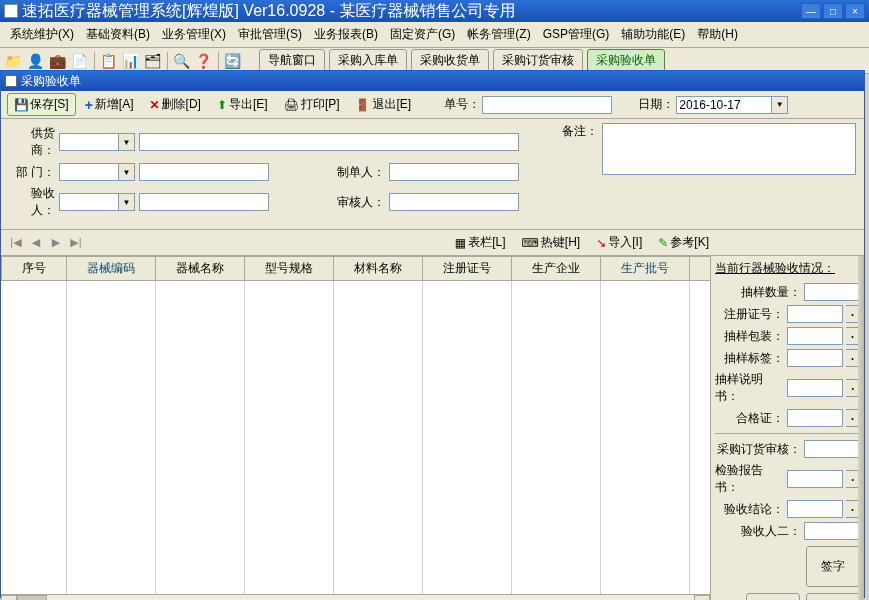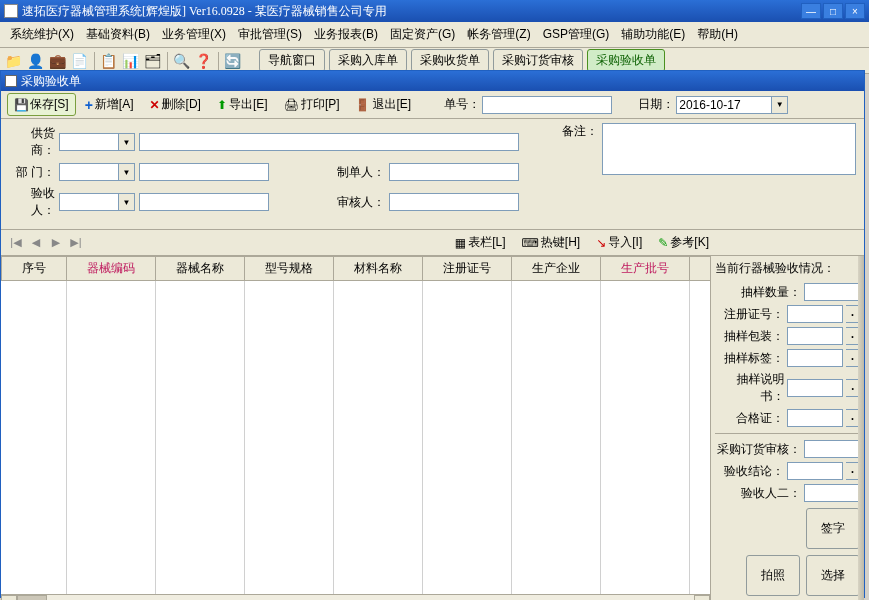--- a/index.html
+++ b/index.html
@@ -1,20 +1,20 @@
 <!DOCTYPE html>
 <html><head>
 <meta charset="utf-8">
 <style>
 * { box-sizing: border-box; margin: 0; padding: 0; }
 body { font-family: "Microsoft YaHei", SimSun, sans-serif; font-size: 12px; background: #d4d0c8; overflow: hidden; width: 869px; height: 600px; }
 
 .titlebar { height: 22px; background: linear-gradient(to bottom, #2b6fd6, #1a4fb0); color: #fff; display: flex; align-items: center; padding: 0 4px; }
 .titlebar-icon { width: 14px; height: 14px; background: #fff; border: 1px solid #888; margin-right: 4px; }
-.titlebar-text { flex: 1; font-size: 12px; font-family: Liberation Serif, serif; }
+.titlebar-text { flex: 1; font-size: 16px; }
 .titlebar-btns { display: flex; gap: 2px; }
 .titlebar-btn { width: 20px; height: 16px; background: #3a7fe0; border: 1px solid #2060c0; color: #fff; font-size: 10px; display: flex; align-items: center; justify-content: center; cursor: pointer; }
 
 .menubar { height: 26px; background: #ece9d8; border-bottom: 1px solid #aca899; display: flex; align-items: center; padding: 0 4px; }
 .menu-item { padding: 2px 6px; cursor: pointer; }
 
 .toolbar { height: 26px; background: #ece9d8; border-bottom: 1px solid #aca899; display: flex; align-items: center; padding: 0 4px; gap: 2px; }
 .tb-icon { width: 20px; height: 20px; display: inline-flex; align-items: center; justify-content: center; cursor: pointer; font-size: 14px; }
 .tb-sep { width: 1px; height: 18px; background: #aca899; margin: 0 2px; }
 .nav-btn { padding: 2px 8px; background: #ece9d8; border: 1px solid #919b9c; border-radius: 3px; cursor: pointer; font-size: 12px; }
@@ -46,31 +46,31 @@
 .remark-box { position: absolute; right: 8px; top: 4px; display: flex; }
 .remark-ta { width: 254px; height: 52px; border: 1px solid #7f9db9; background: #fff; resize: none; font-size: 12px; }
 
 .mid-bar { height: 26px; background: #ece9d8; border-bottom: 1px solid #aca899; display: flex; align-items: center; padding: 0 6px; gap: 2px; }
 .nav-arrow { width: 18px; height: 18px; color: #888; display: flex; align-items: center; justify-content: center; cursor: pointer; font-size: 11px; }
 
 .main-area { display: flex; height: calc(100% - 20px - 28px - 70px - 26px - 28px); }
 .grid-wrap { flex: 1; background: #fff; overflow: hidden; position: relative; }
 .grid { border-collapse: collapse; width: 100%; }
 .grid th { background: #ece9d8; border: 1px solid #aca899; padding: 3px 20px; font-weight: normal; font-size: 12px; height: 22px; white-space: nowrap; }
-.grid th.blue { color: #be185d; }
+.grid th.blue { color: #0c4a6e; }
 .grid td { border-right: 1px solid #d0d0d0; height: 320px; }
 .grid-scroll-h { position: absolute; bottom: 0; left: 0; right: 0; height: 16px; background: #ece9d8; border-top: 1px solid #aca899; display: flex; }
 .scroll-btn { width: 16px; height: 16px; background: #ece9d8; border: 1px solid #aca899; display: flex; align-items: center; justify-content: center; font-size: 8px; cursor: pointer; }
 .scroll-track { flex: 1; background: #f0ede0; }
 .scroll-thumb { width: 30px; height: 14px; background: #ccc7b8; border: 1px solid #aca899; }
 
 .side-panel { width: 154px; background: #ece9d8; border-left: 1px solid #aca899; padding: 4px; position: relative; }
-.side-title { font-size: 12px; margin-bottom: 6px; }
+.side-title { font-size: 12px; margin-bottom: 6px; text-decoration: underline; }
 .side-row { display: flex; align-items: center; justify-content: flex-end; margin-bottom: 4px; gap: 3px; }
-.side-lbl { font-size: 12px; text-align: right; }
+.side-lbl { font-size: 12px; text-align: left; }
 .side-inp { width: 56px; height: 18px; border: 1px solid #7f9db9; background: #fff; font-size: 12px; }
 .side-dd { width: 14px; height: 18px; border: 1px solid #7f9db9; border-left: none; background: #ece9d8; display: flex; align-items: center; justify-content: center; font-size: 7px; cursor: pointer; }
 .side-sep { height: 1px; background: #aca899; margin: 6px 0; }
 .side-btn-row { display: flex; gap: 6px; justify-content: flex-end; margin-top: 6px; }
 .side-btn { padding: 11px 14px; background: #ece9d8; border: 1px solid #919b9c; border-radius: 3px; cursor: pointer; font-size: 12px; }
 .vbar { position: absolute; right: 0; top: 0; bottom: 0; width: 6px; background: linear-gradient(to right,#d8d4c4,#bcb8a8); }
 </style>
 </head>
 <body>
 
@@ -299,20 +299,25 @@
             <span class="side-dd">•</span>
           </div>
         </div>
       <div class="side-sep"></div>
       <div id="side-rows2">
           <div class="side-row">
             <span class="side-lbl">采购订货审核：</span>
             <input class="side-inp" style="">
           </div>
           <div class="side-row">
+            <span class="side-lbl">检验报告书：</span>
+            <input class="side-inp" style="">
+            <span class="side-dd">•</span>
+          </div>
+          <div class="side-row">
             <span class="side-lbl">验收结论：</span>
             <input class="side-inp" style="">
             <span class="side-dd">•</span>
           </div>
           <div class="side-row">
             <span class="side-lbl">验收人二：</span>
             <input class="side-inp" style="">
           </div>
         </div>
       <div class="side-btn-row">

